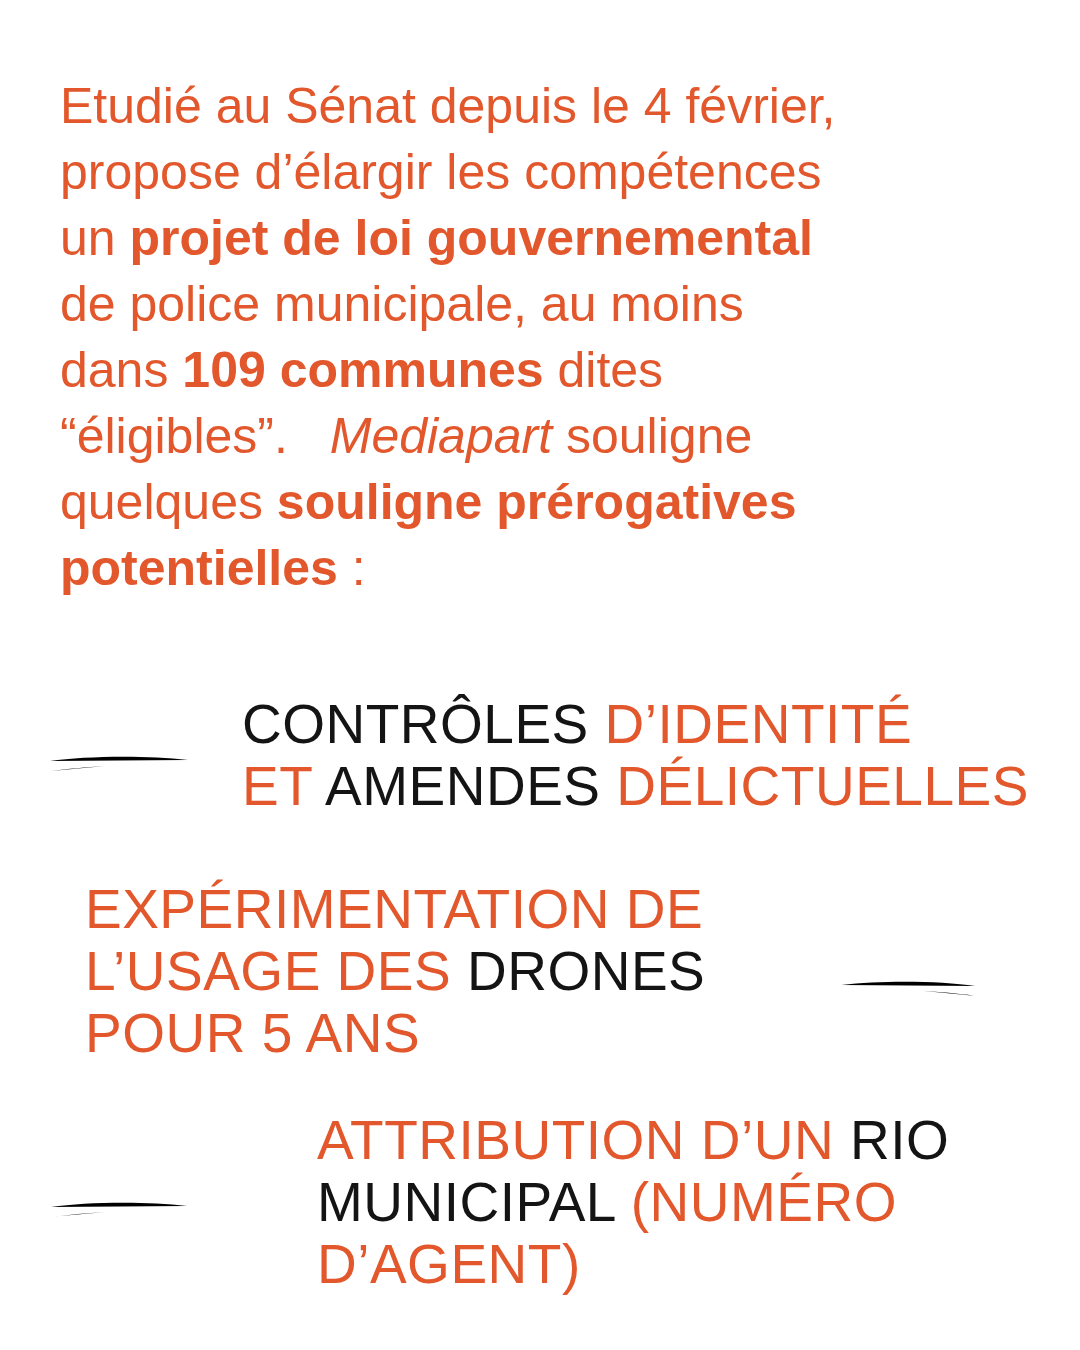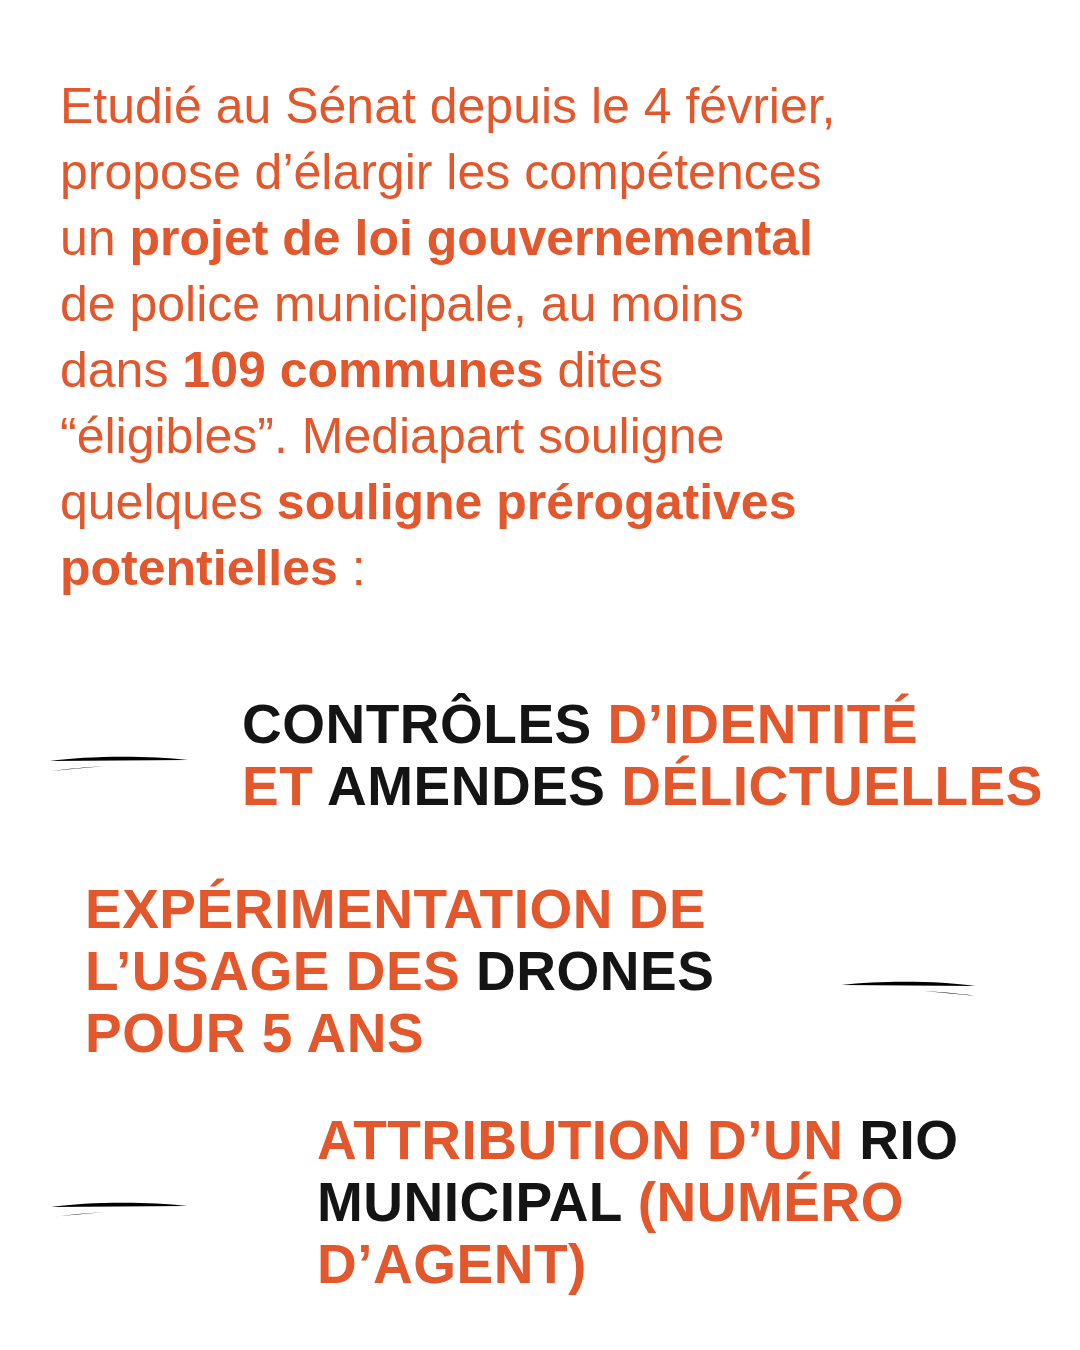--- a/index.html
+++ b/index.html
@@ -22,28 +22,28 @@
     position:absolute;
     left:60px; top:73px;
     font-size:50px;
     line-height:66px;
     font-weight:400;
     color:var(--accent);
     letter-spacing:0px;
   }
   .para .line{white-space:pre;}
   .para .b{font-weight:700;}
-  .para .i{}
+  .para .i{font-style:italic;margin-left:28px;}
 
   
   .bullet{
     position:absolute;
     font-size:55px;
     line-height:62px;
-    font-weight:700;
+    font-weight:400;
     letter-spacing:0.5px;
   }
   .bullet .line{white-space:pre;}
   .bullet .orange{color:var(--accent);}
   .bullet .black{color:var(--ink);}
   .b1{left:242px; top:693px;}
   .b2{left:85px;  top:878px;}
   .b3{left:317px; top:1109px;}
 
   

